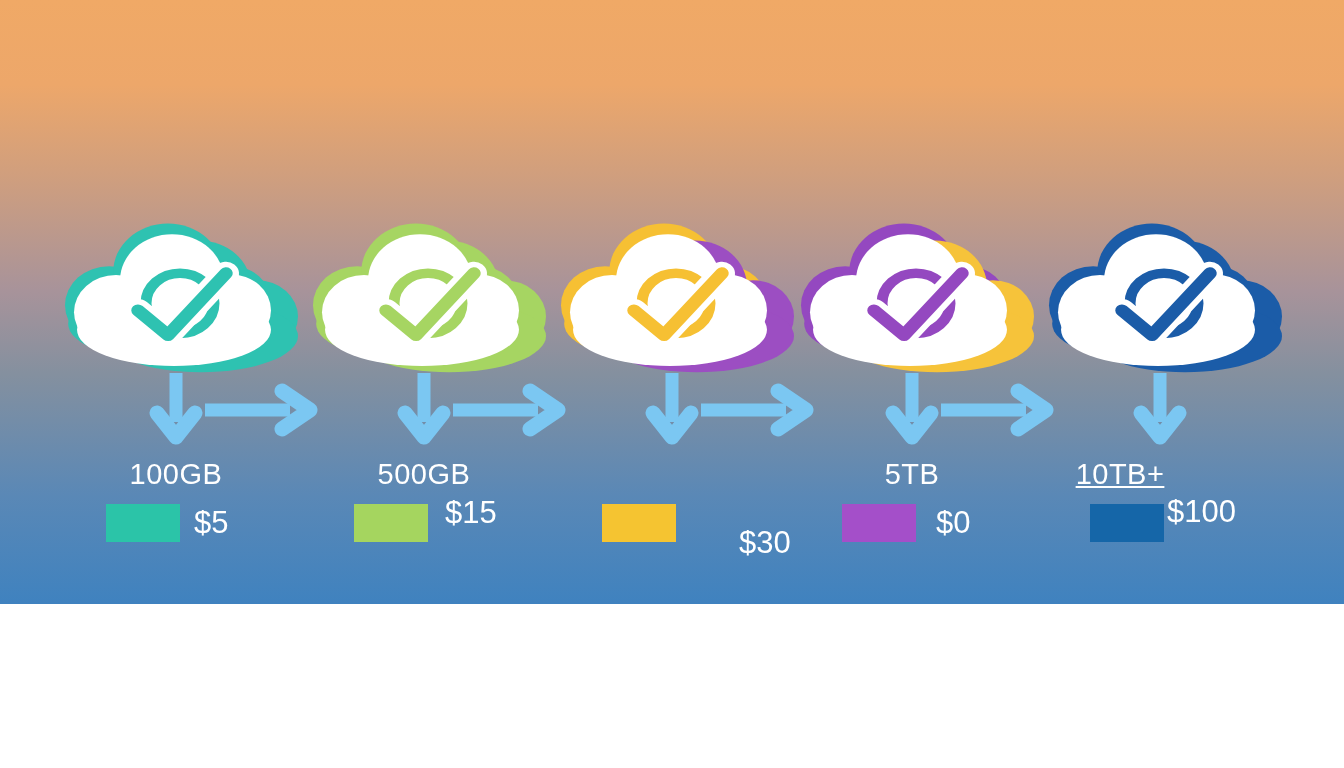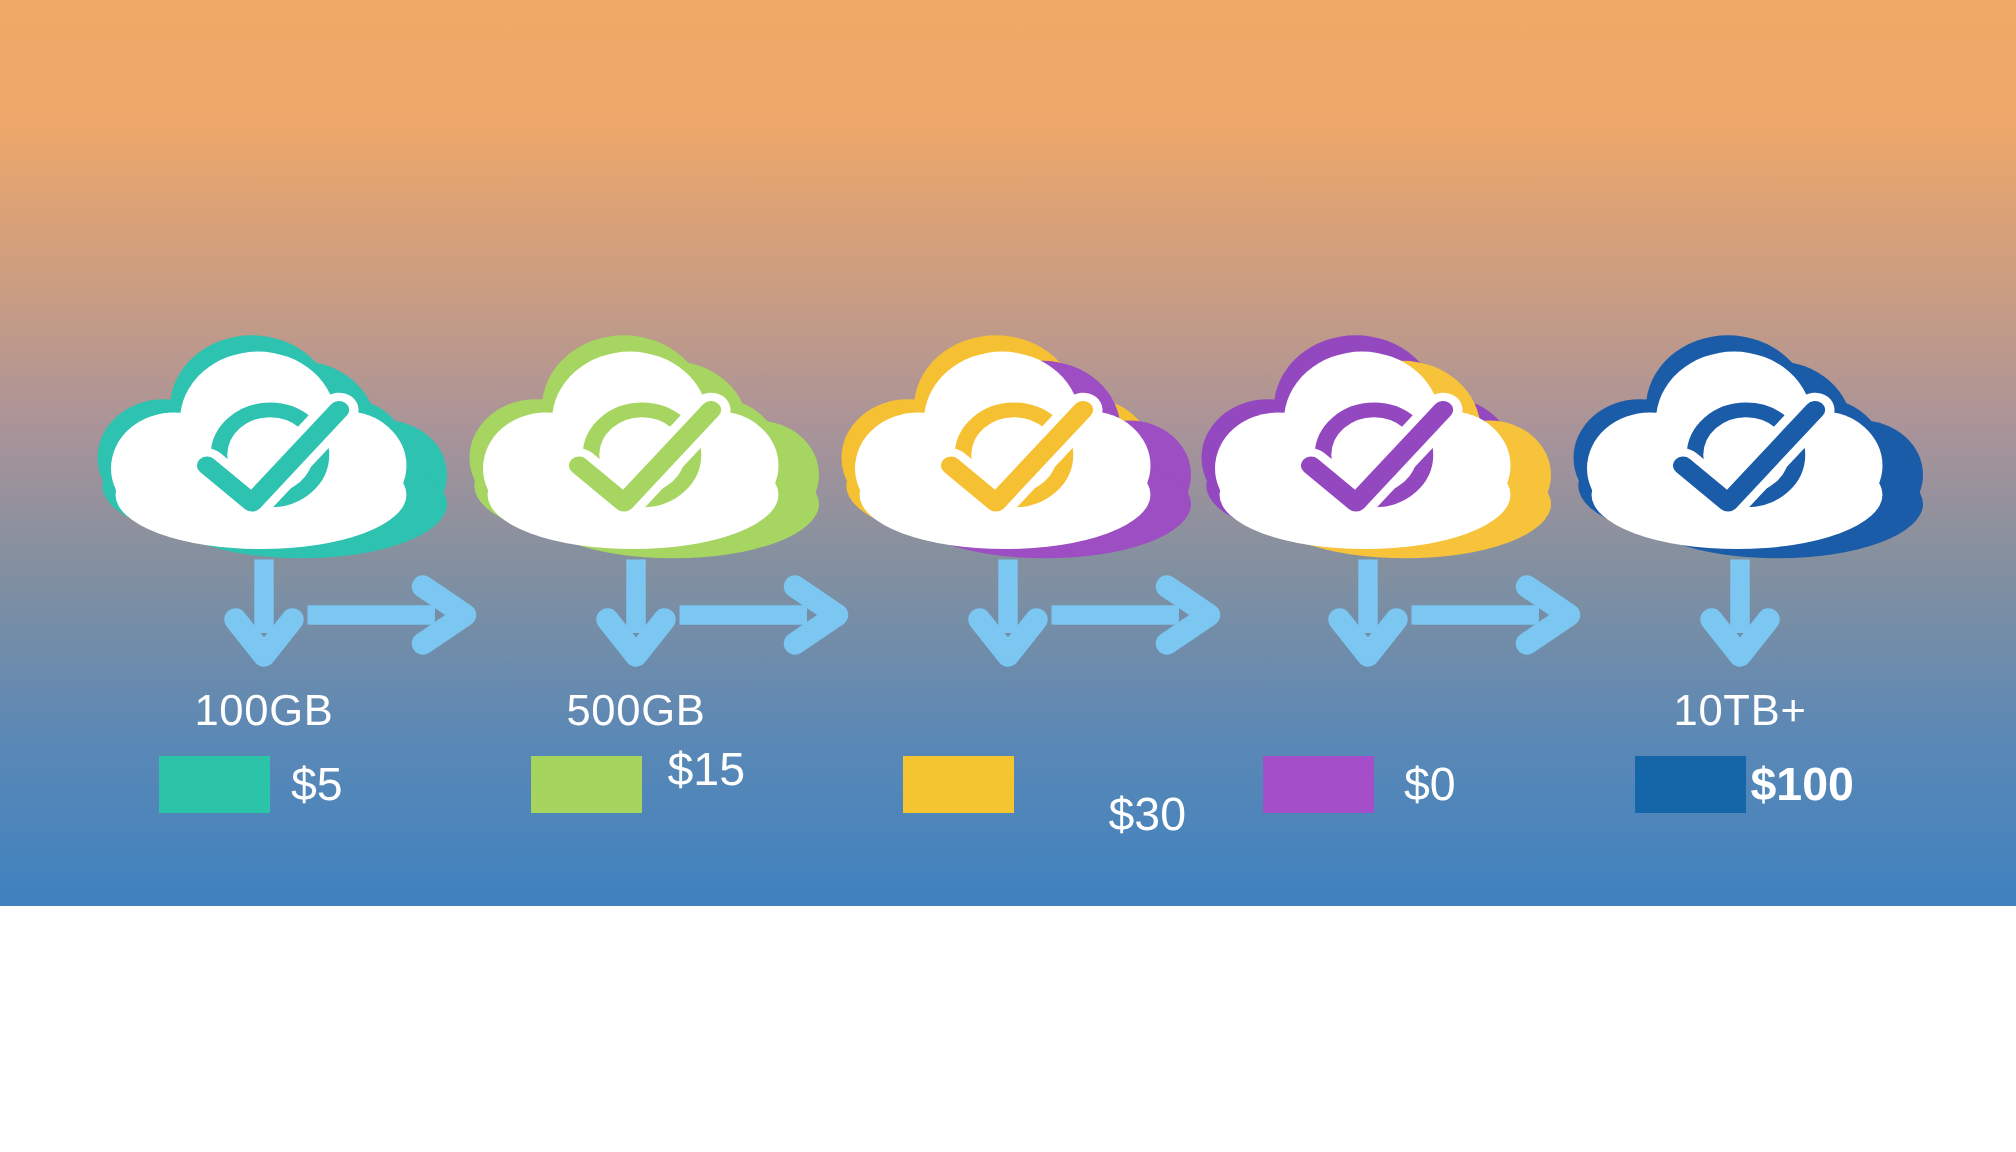--- a/index.html
+++ b/index.html
@@ -96,42 +96,43 @@
     <use href="#cloud-shape" transform="translate(27,7)" fill="#F6C33A"></use>
     <use href="#cloud-shape" fill="#FFFFFF"></use>
     <circle cx="126" cy="92" r="34" fill="none" stroke-width="11" stroke="#9448C0"></circle>
     <path d="M84 100 L114 128 L172 58" fill="none" stroke-width="26" stroke-linecap="round" stroke-linejoin="round" stroke="#FFFFFF"></path>
     <path d="M84 100 L114 128 L172 58" fill="none" stroke-width="13.5" stroke-linecap="round" stroke-linejoin="round" stroke="#9448C0"></path>
   </svg>
   <svg class="abs" style="left:884px; top:370px;" width="56" height="78" viewBox="0 0 56 78">
     <path d="M28 3 L28 52" fill="none" stroke-width="13" stroke="#7BC7F2"></path>
     <path d="M9 43 L28 67 L47 43" fill="none" stroke-width="15" stroke-linecap="round" stroke-linejoin="round" stroke="#7BC7F2"></path>
   </svg>
+  <div class="storage-label" style="left:792px; top:457px;">5TB</div>
   <svg class="abs" style="left:842px; top:504px;" width="74" height="38">
     <rect x="0" y="0" width="74" height="38" fill="#A44FC9"></rect>
   </svg>
   <div class="price-label" style="left:936px; top:502px;">$0</div>
 
   <svg class="abs" style="left:1038px; top:222px;" width="244" height="152" viewBox="0 0 244 172" preserveAspectRatio="none">
     <use href="#cloud-shape" transform="translate(-10,-13) scale(1.05)" fill="#1B5CA8"></use>
     <use href="#cloud-shape" transform="translate(27,7)" fill="#1B5CA8"></use>
     <use href="#cloud-shape" fill="#FFFFFF"></use>
     <circle cx="126" cy="92" r="34" fill="none" stroke-width="11" stroke="#1B5CA8"></circle>
     <path d="M84 100 L114 128 L172 58" fill="none" stroke-width="26" stroke-linecap="round" stroke-linejoin="round" stroke="#FFFFFF"></path>
     <path d="M84 100 L114 128 L172 58" fill="none" stroke-width="13.5" stroke-linecap="round" stroke-linejoin="round" stroke="#1B5CA8"></path>
   </svg>
   <svg class="abs" style="left:1132px; top:370px;" width="56" height="78" viewBox="0 0 56 78">
     <path d="M28 3 L28 52" fill="none" stroke-width="13" stroke="#7BC7F2"></path>
     <path d="M9 43 L28 67 L47 43" fill="none" stroke-width="15" stroke-linecap="round" stroke-linejoin="round" stroke="#7BC7F2"></path>
   </svg>
-  <div class="storage-label" style="left:1040px; top:457px;">10TB+</div>
+  <div class="storage-label" style="left:1000px; top:457px;text-decoration:underline;">10TB+</div>
   <svg class="abs" style="left:1090px; top:504px;" width="74" height="38">
     <rect x="0" y="0" width="74" height="38" fill="#1566A8"></rect>
   </svg>
-  <div class="price-label" style="left:1167px; top:502px;font-weight:bold;">$100</div>
+  <div class="price-label" style="left:1167px; top:491px;">$100</div>
 
   <svg class="abs" style="left:202px; top:383px;" width="118" height="54" viewBox="0 0 118 54">
     <path d="M3 27 L88 27" fill="none" stroke-width="13" stroke="#7BC7F2"></path>
     <path d="M80 8 L108 27 L80 46" fill="none" stroke-width="15" stroke-linecap="round" stroke-linejoin="round" stroke="#7BC7F2"></path>
   </svg>
   <svg class="abs" style="left:450px; top:383px;" width="118" height="54" viewBox="0 0 118 54">
     <path d="M3 27 L88 27" fill="none" stroke-width="13" stroke="#7BC7F2"></path>
     <path d="M80 8 L108 27 L80 46" fill="none" stroke-width="15" stroke-linecap="round" stroke-linejoin="round" stroke="#7BC7F2"></path>
   </svg>
   <svg class="abs" style="left:698px; top:383px;" width="118" height="54" viewBox="0 0 118 54">

